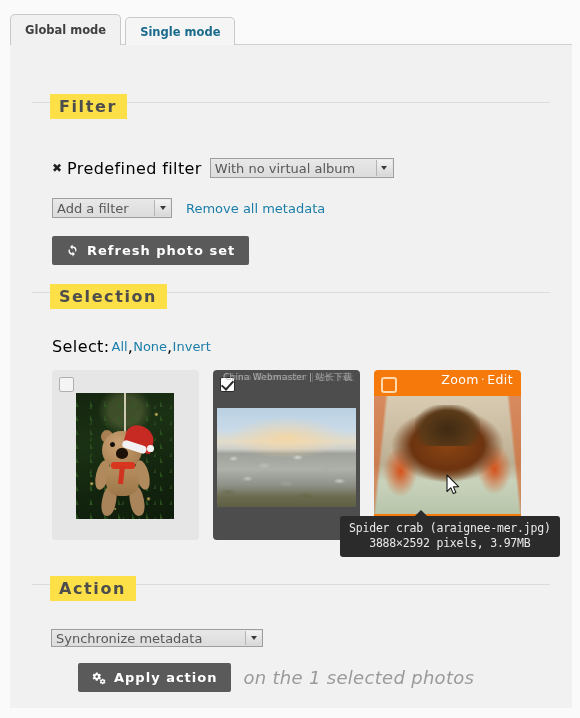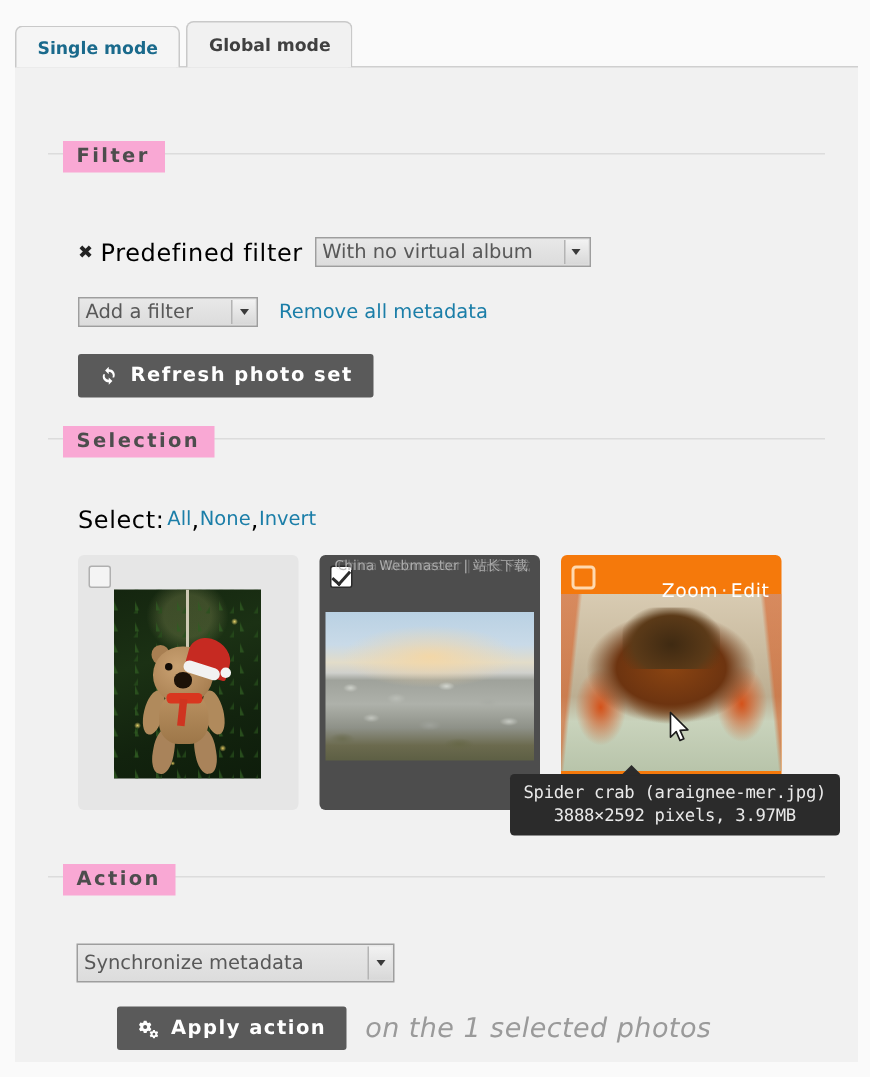--- a/index.html
+++ b/index.html
@@ -56,24 +56,24 @@
     font-family: "DejaVu Sans", "Liberation Sans", sans-serif;
   }
 
   
   .fs { position: absolute; left: 22px; width: 518px; }
   .fs-head {
     position: relative; height: 18px;
     border-top: 1px solid #dcdcdc;
   }
   .fs-legend {
-    position: absolute; left: 10px; top: -9px;
-    background: #f9a8d4;
+    position: absolute; left: 18px; top: -9px;
+    background: #fde047;
     color: #4d4d4d;
-    font-size: 13px; font-weight: bold;
+    font-size: 16px; font-weight: bold;
     letter-spacing: 1.6px;
     padding: 3px 10px 3px 9px;
   }
   .fs-body { padding: 10px 0 0 20px; }
 
   
   .row { display: flex; align-items: center; }
   .xmark {
     color: #222; font-size: 12px; font-weight: bold;
     margin-right: 5px; cursor: pointer; line-height: 1;
@@ -132,21 +132,21 @@
   .thumb .frame {
     position: absolute; inset: 0;
     border-radius: 4px;
     overflow: hidden;
   }
   .thumb.plain .frame { background: #e6e6e6; }
   .thumb.sel-dark .frame { background: #4d4d4d; }
   .thumb.hover .frame { background: #f5790b; }
 
   .thumb .bar {
-    position: absolute; left: 0; right: 0; top: 16px; height: 15px;
+    position: absolute; left: 0; right: 0; top: 2px; height: 15px;
     display: flex; align-items: center; justify-content: flex-end;
     padding: 0 8px;
     z-index: 3;
   }
   .thumb .acts { font-size: 12.5px; color: #fff; letter-spacing: .4px; }
   .thumb .acts a { color: #fff; text-decoration: none; cursor: pointer; }
   .thumb .acts .dot { opacity: .85; margin: 0 2px; }
 
   .cb {
     position: absolute; left: 7px; top: 7px;
@@ -333,25 +333,25 @@
     border-bottom: 7px solid #2b2b2b;
   }
 
   
   #cursor { position: absolute; z-index: 40; pointer-events: none; }
 </style>
 </head>
 <body>
 
 <div id="tabs">
+  <div class="tab active">
+    <span>Global mode</span>
+  </div>
   <div class="tab">
     <span>Single mode</span>
-  </div>
-  <div class="tab active">
-    <span>Global mode</span>
   </div>
 </div>
 
 <div id="panel">
 
 
   <div class="fs" style="top:57px;">
     <div class="fs-head">
       <div class="fs-legend">Filter</div>
     </div>
@@ -456,21 +456,21 @@
       </div>
     </div>
   </div>
 
   <div class="fs" style="top:539px;">
     <div class="fs-head">
       <div class="fs-legend">Action</div>
     </div>
     <div class="fs-body" style="padding-left:0;">
 
-      <div class="sel" style="width:212px;height:26px;margin-top:17px;margin-left:19px;text-align:right;">
+      <div class="sel" style="width:212px;height:18px;margin-top:17px;margin-left:19px;text-align:right;">
         <span>Synchronize metadata</span>
         <span class="arrowbox"></span>
       </div>
 
       <div class="row" style="margin-top:16px;margin-left:46px;">
         <button class="btn">
           <span>
             <svg width="14" height="14" viewBox="0 0 24 24" fill="#fff">
               <path d="M9.8 2.5l.5 2.1c.5.15.95.38 1.35.68l2.05-.72 1.6 2.78-1.55 1.47c.05.26.08.52.08.79s-.03.53-.08.79l1.55 1.47-1.6 2.78-2.05-.72c-.4.3-.85.53-1.35.68l-.5 2.1H6.6l-.5-2.1c-.5-.15-.95-.38-1.35-.68l-2.05.72-1.6-2.78 1.55-1.47A4.9 4.9 0 0 1 2.57 9.6c0-.27.03-.53.08-.79L1.1 7.34l1.6-2.78 2.05.72c.4-.3.85-.53 1.35-.68l.5-2.1h3.2zM8.2 7.3a2.3 2.3 0 1 0 0 4.6 2.3 2.3 0 0 0 0-4.6z"></path>
               <path d="M19.3 13.1l.35 1.42c.34.1.65.26.92.46l1.39-.49 1.08 1.88-1.05 1c.03.17.05.35.05.53s-.02.36-.05.53l1.05 1-1.08 1.88-1.39-.49c-.27.2-.58.36-.92.46l-.35 1.42h-2.16l-.35-1.42a3.3 3.3 0 0 1-.92-.46l-1.39.49-1.08-1.88 1.05-1a3.3 3.3 0 0 1 0-1.06l-1.05-1 1.08-1.88 1.39.49c.27-.2.58-.36.92-.46l.35-1.42h2.16zm-1.08 3.25a1.56 1.56 0 1 0 0 3.12 1.56 1.56 0 0 0 0-3.12z"></path>

